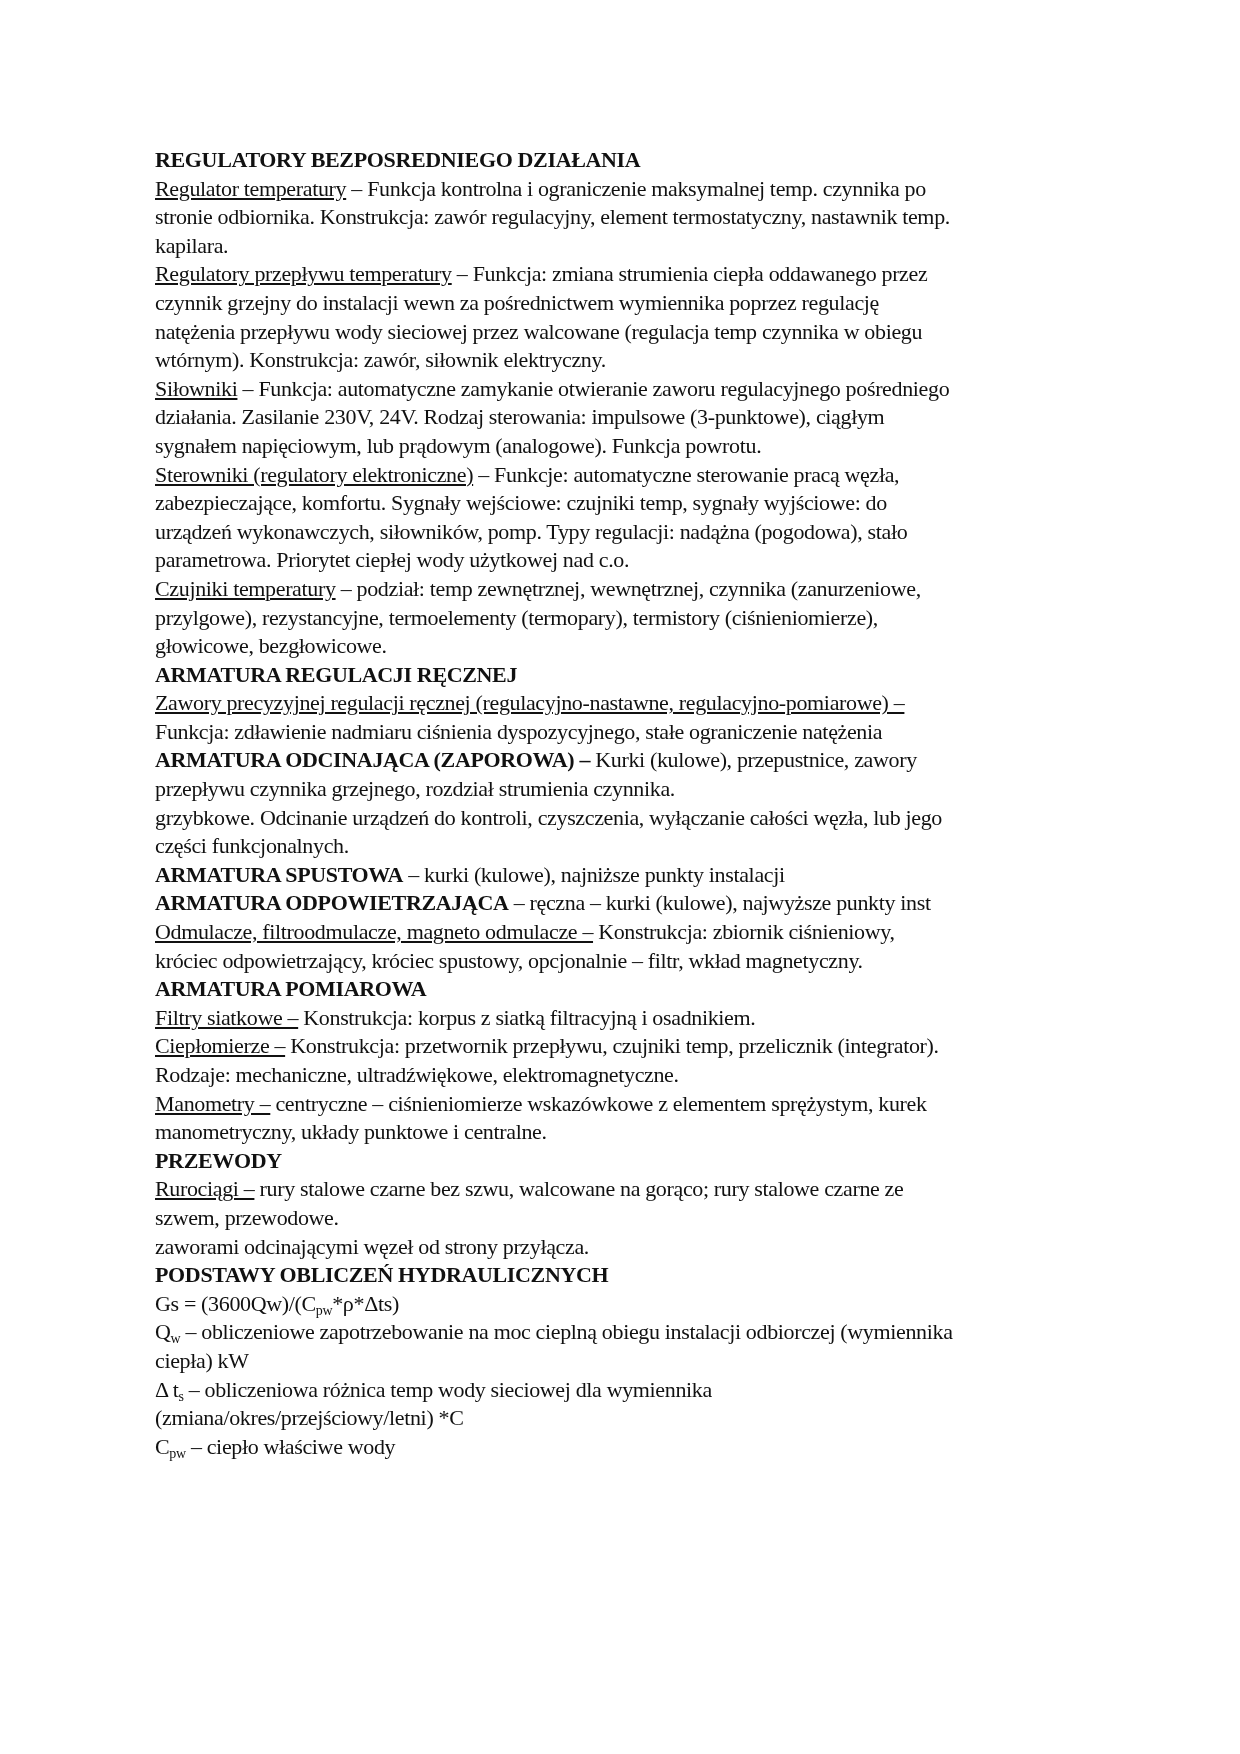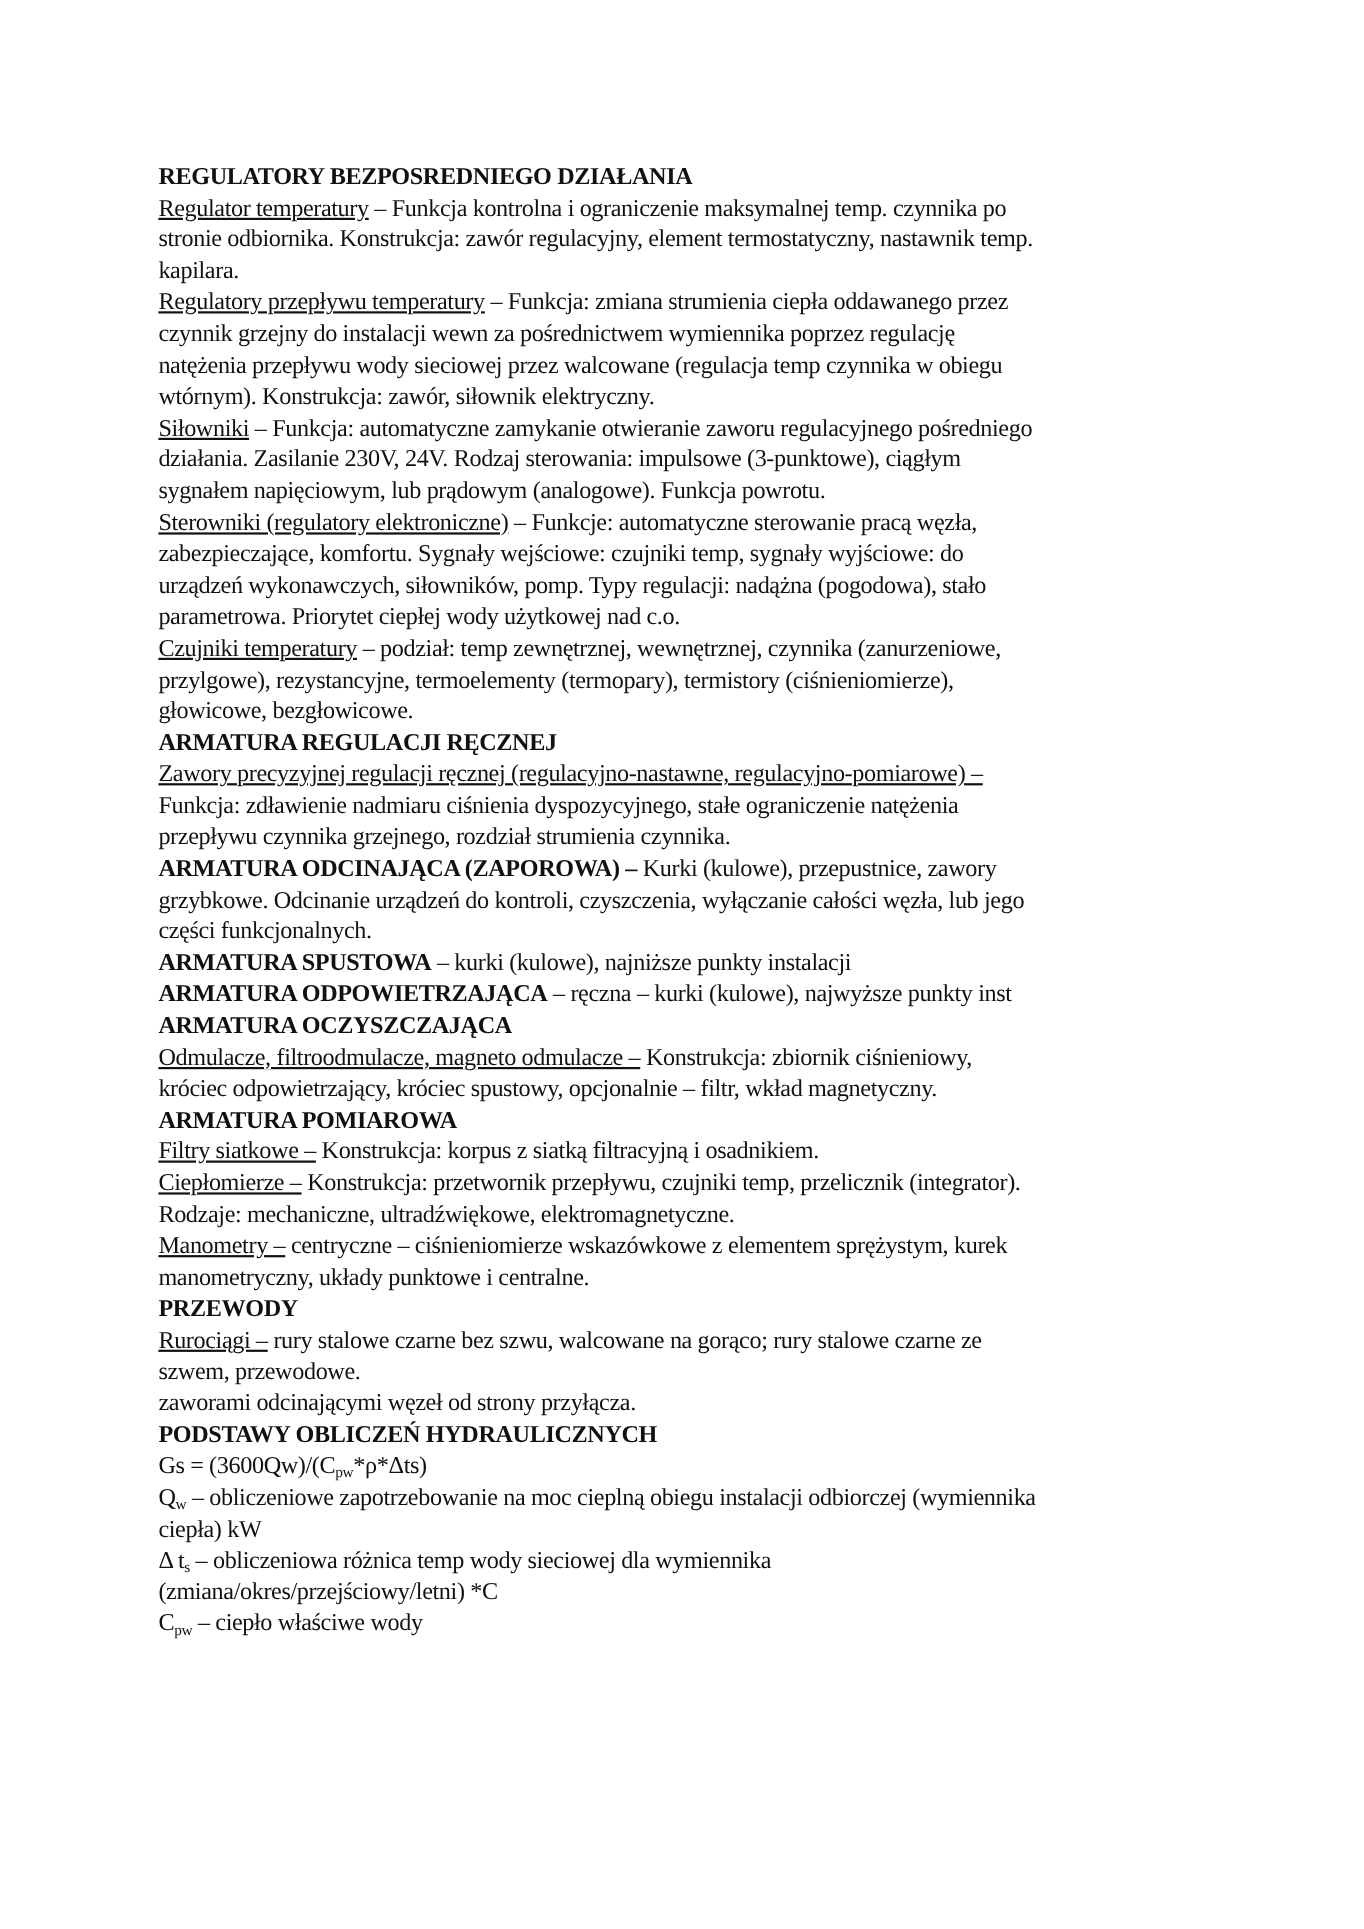--- a/index.html
+++ b/index.html
@@ -1,18 +1,18 @@
 <!DOCTYPE html>
 <html><head>
 <meta charset="utf-8">
 <style>
   html, body { margin: 0; padding: 0; background: #ffffff; }
   body { width: 1240px; height: 1754px; position: relative; overflow: hidden; }
   .page {
-    position: absolute; left: 144px; top: 146px; width: 950px;
+    position: absolute; left: 155px; top: 146px; width: 950px;
     font-family: "Liberation Serif", "DejaVu Serif", serif;
     font-size: 22px; line-height: 28.6px; color: #111;
     letter-spacing: -0.35px;
   }
   .line { white-space: nowrap; }
   .h { font-weight: bold; }
   .u { font-weight: normal; text-decoration: underline; text-decoration-thickness: 2px; text-underline-offset: 2px; }
   sub { font-size: 14px; vertical-align: -4px; line-height: 0; }
   sup { font-size: 14px; vertical-align: 8px; line-height: 0; }
 </style>
@@ -41,30 +41,29 @@
   <div class="line">parametrowa. Priorytet ciepłej wody użytkowej nad  c.o.</div>
 
   <div class="line"><span class="u">Czujniki temperatury</span><span> – podział: temp zewnętrznej, wewnętrznej, czynnika (zanurzeniowe,</span></div>
   <div class="line">przylgowe), rezystancyjne, termoelementy (termopary), termistory (ciśnieniomierze),</div>
   <div class="line">głowicowe, bezgłowicowe.</div>
 
   <div class="line h">ARMATURA REGULACJI RĘCZNEJ</div>
 
   <div class="line u">Zawory precyzyjnej regulacji ręcznej (regulacyjno-nastawne, regulacyjno-pomiarowe) –</div>
   <div class="line">Funkcja: zdławienie nadmiaru ciśnienia dyspozycyjnego, stałe ograniczenie natężenia</div>
+  <div class="line"><span class="h">ARMATURA ODCINAJĄCA (ZAPOROWA) –</span><span> Kurki (kulowe), przepustnice, zawory</span></div>
+
   <div class="line">przepływu czynnika grzejnego, rozdział strumienia czynnika.</div>
-
-  <div class="line"><span class="h">ARMATURA ODCINAJĄCA (ZAPOROWA) –</span><span> Kurki (kulowe), przepustnice, zawory</span></div>
   <div class="line">grzybkowe. Odcinanie urządzeń do kontroli, czyszczenia, wyłączanie całości węzła, lub jego</div>
   <div class="line">części funkcjonalnych.</div>
 
   <div class="line"><span class="h">ARMATURA SPUSTOWA</span><span> – kurki (kulowe), najniższe punkty instalacji</span></div>
   <div class="line"><span class="h">ARMATURA ODPOWIETRZAJĄCA</span><span> – ręczna – kurki (kulowe), najwyższe punkty inst</span></div>
 
-  <div class="line h">ARMATURA OCZYSZCZAJĄCA</div>
 
   <div class="line"><span class="u">Odmulacze, filtroodmulacze,  magneto odmulacze –</span><span> Konstrukcja: zbiornik ciśnieniowy,</span></div>
   <div class="line">króciec odpowietrzający, króciec spustowy, opcjonalnie – filtr, wkład magnetyczny.</div>
 
   <div class="line h">ARMATURA POMIAROWA</div>
 
   <div class="line"><span class="u">Filtry siatkowe –</span><span> Konstrukcja: korpus z siatką filtracyjną i osadnikiem.</span></div>
 
   <div class="line"><span class="u">Ciepłomierze –</span><span> Konstrukcja: przetwornik przepływu, czujniki temp, przelicznik (integrator).</span></div>
   <div class="line">Rodzaje: mechaniczne, ultradźwiękowe, elektromagnetyczne.</div>

